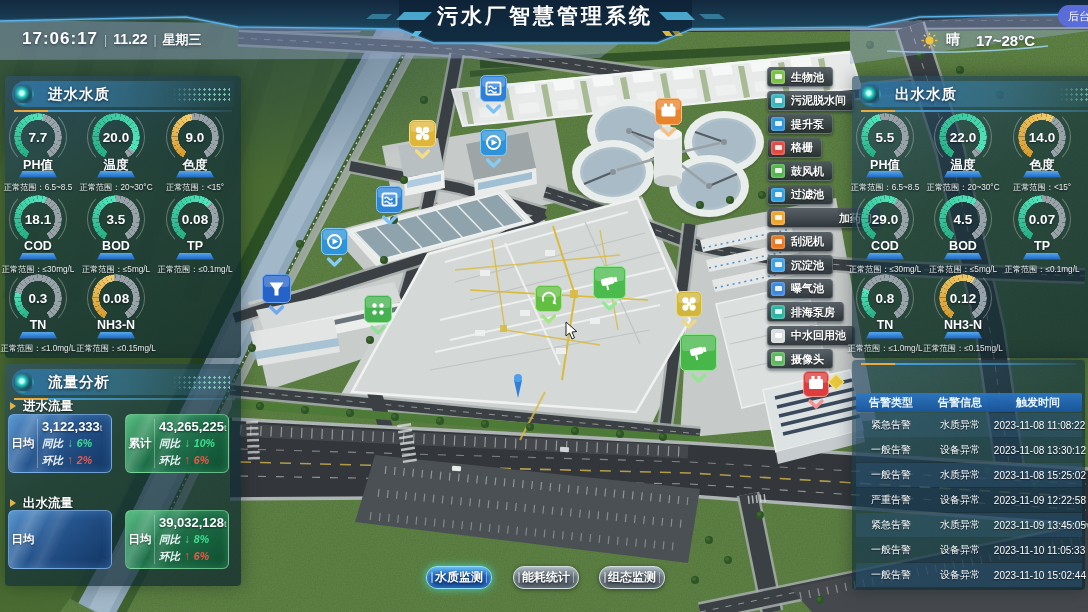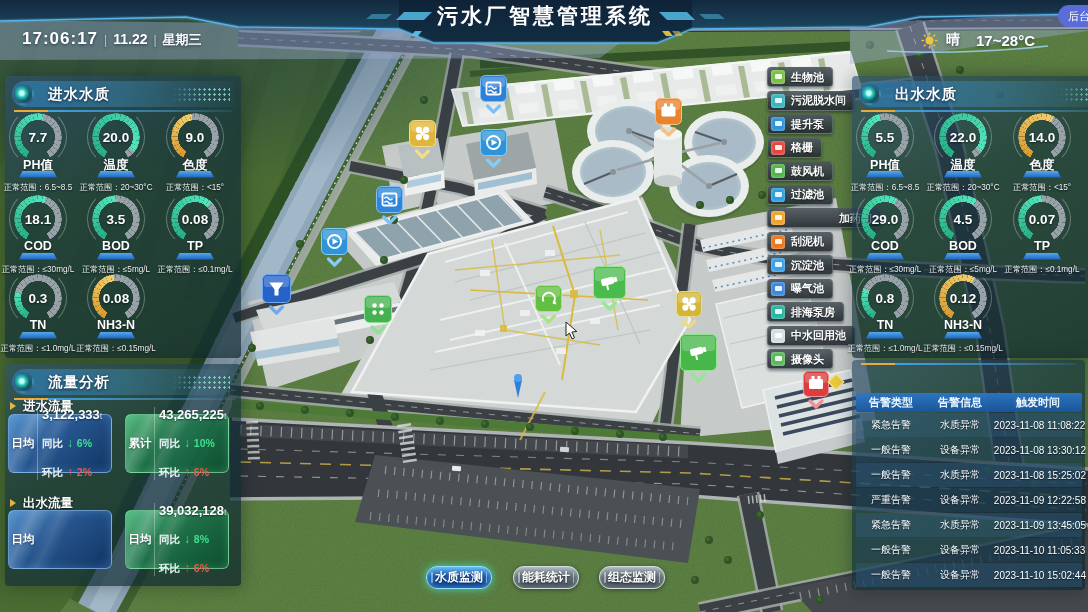--- a/index.html
+++ b/index.html
@@ -57,21 +57,21 @@
   border:1px solid rgba(150,200,250,.65); box-shadow: inset 0 0 10px rgba(110,175,240,.35); }
 .fcard.green { background: linear-gradient(140deg, rgba(96,205,140,.85), rgba(30,120,75,.85) 45%, rgba(12,78,48,.9));
   border:1px solid rgba(150,240,180,.6); box-shadow: inset 0 0 10px rgba(110,230,160,.3); }
 .fcard .shine { position:absolute; inset:0; border-radius:6px;
   background: linear-gradient(115deg, transparent 12%, rgba(255,255,255,.17) 20%, transparent 33%, rgba(255,255,255,.10) 42%, transparent 52%); }
 .flab { width:28px; text-align:center; color:#fff; font-size:11.5px; font-weight:bold; flex:0 0 auto;
   text-shadow:0 1px 2px rgba(0,10,20,.6); }
 .fbody { position:relative; padding-left:4px; border-left:1px solid rgba(255,255,255,.3); }
 .fval { color:#fff; font-size:13px; font-weight:bold; letter-spacing:0; text-shadow:0 1px 2px rgba(0,10,20,.6); }
 .fval i { font-style:normal; font-size:9px; font-weight:normal; opacity:.75; }
-.frow { font-size:10.5px; color:#eef4f8; margin-top:14px; font-weight:bold; }
+.frow { font-size:10.5px; color:#eef4f8; margin-top:2px; font-weight:bold;font-style:italic; }
 .frow .ar { font-weight:bold; padding:0 1px; font-size:12px; }
 .up { color:#ef584a; } .dn { color:#3fe08e; }
 
 
 .tblhead { position:absolute; display:flex; background: linear-gradient(180deg, rgba(44,120,200,.92), rgba(24,86,160,.92));
   border-radius:2px; align-items:center; }
 .tblhead div { color:#eaf6ff; font-size:11px; font-weight:bold; text-align:center; }
 .trow { position:absolute; display:flex; align-items:center; background: rgba(48,92,128,.46); border-radius:1px; }
 .trow.odd { background: rgba(36,72,102,.36); }
 .trow div { color:#fff; font-size:10px; text-align:center; white-space:nowrap; text-shadow:0 1px 1px rgba(0,10,20,.7); }

